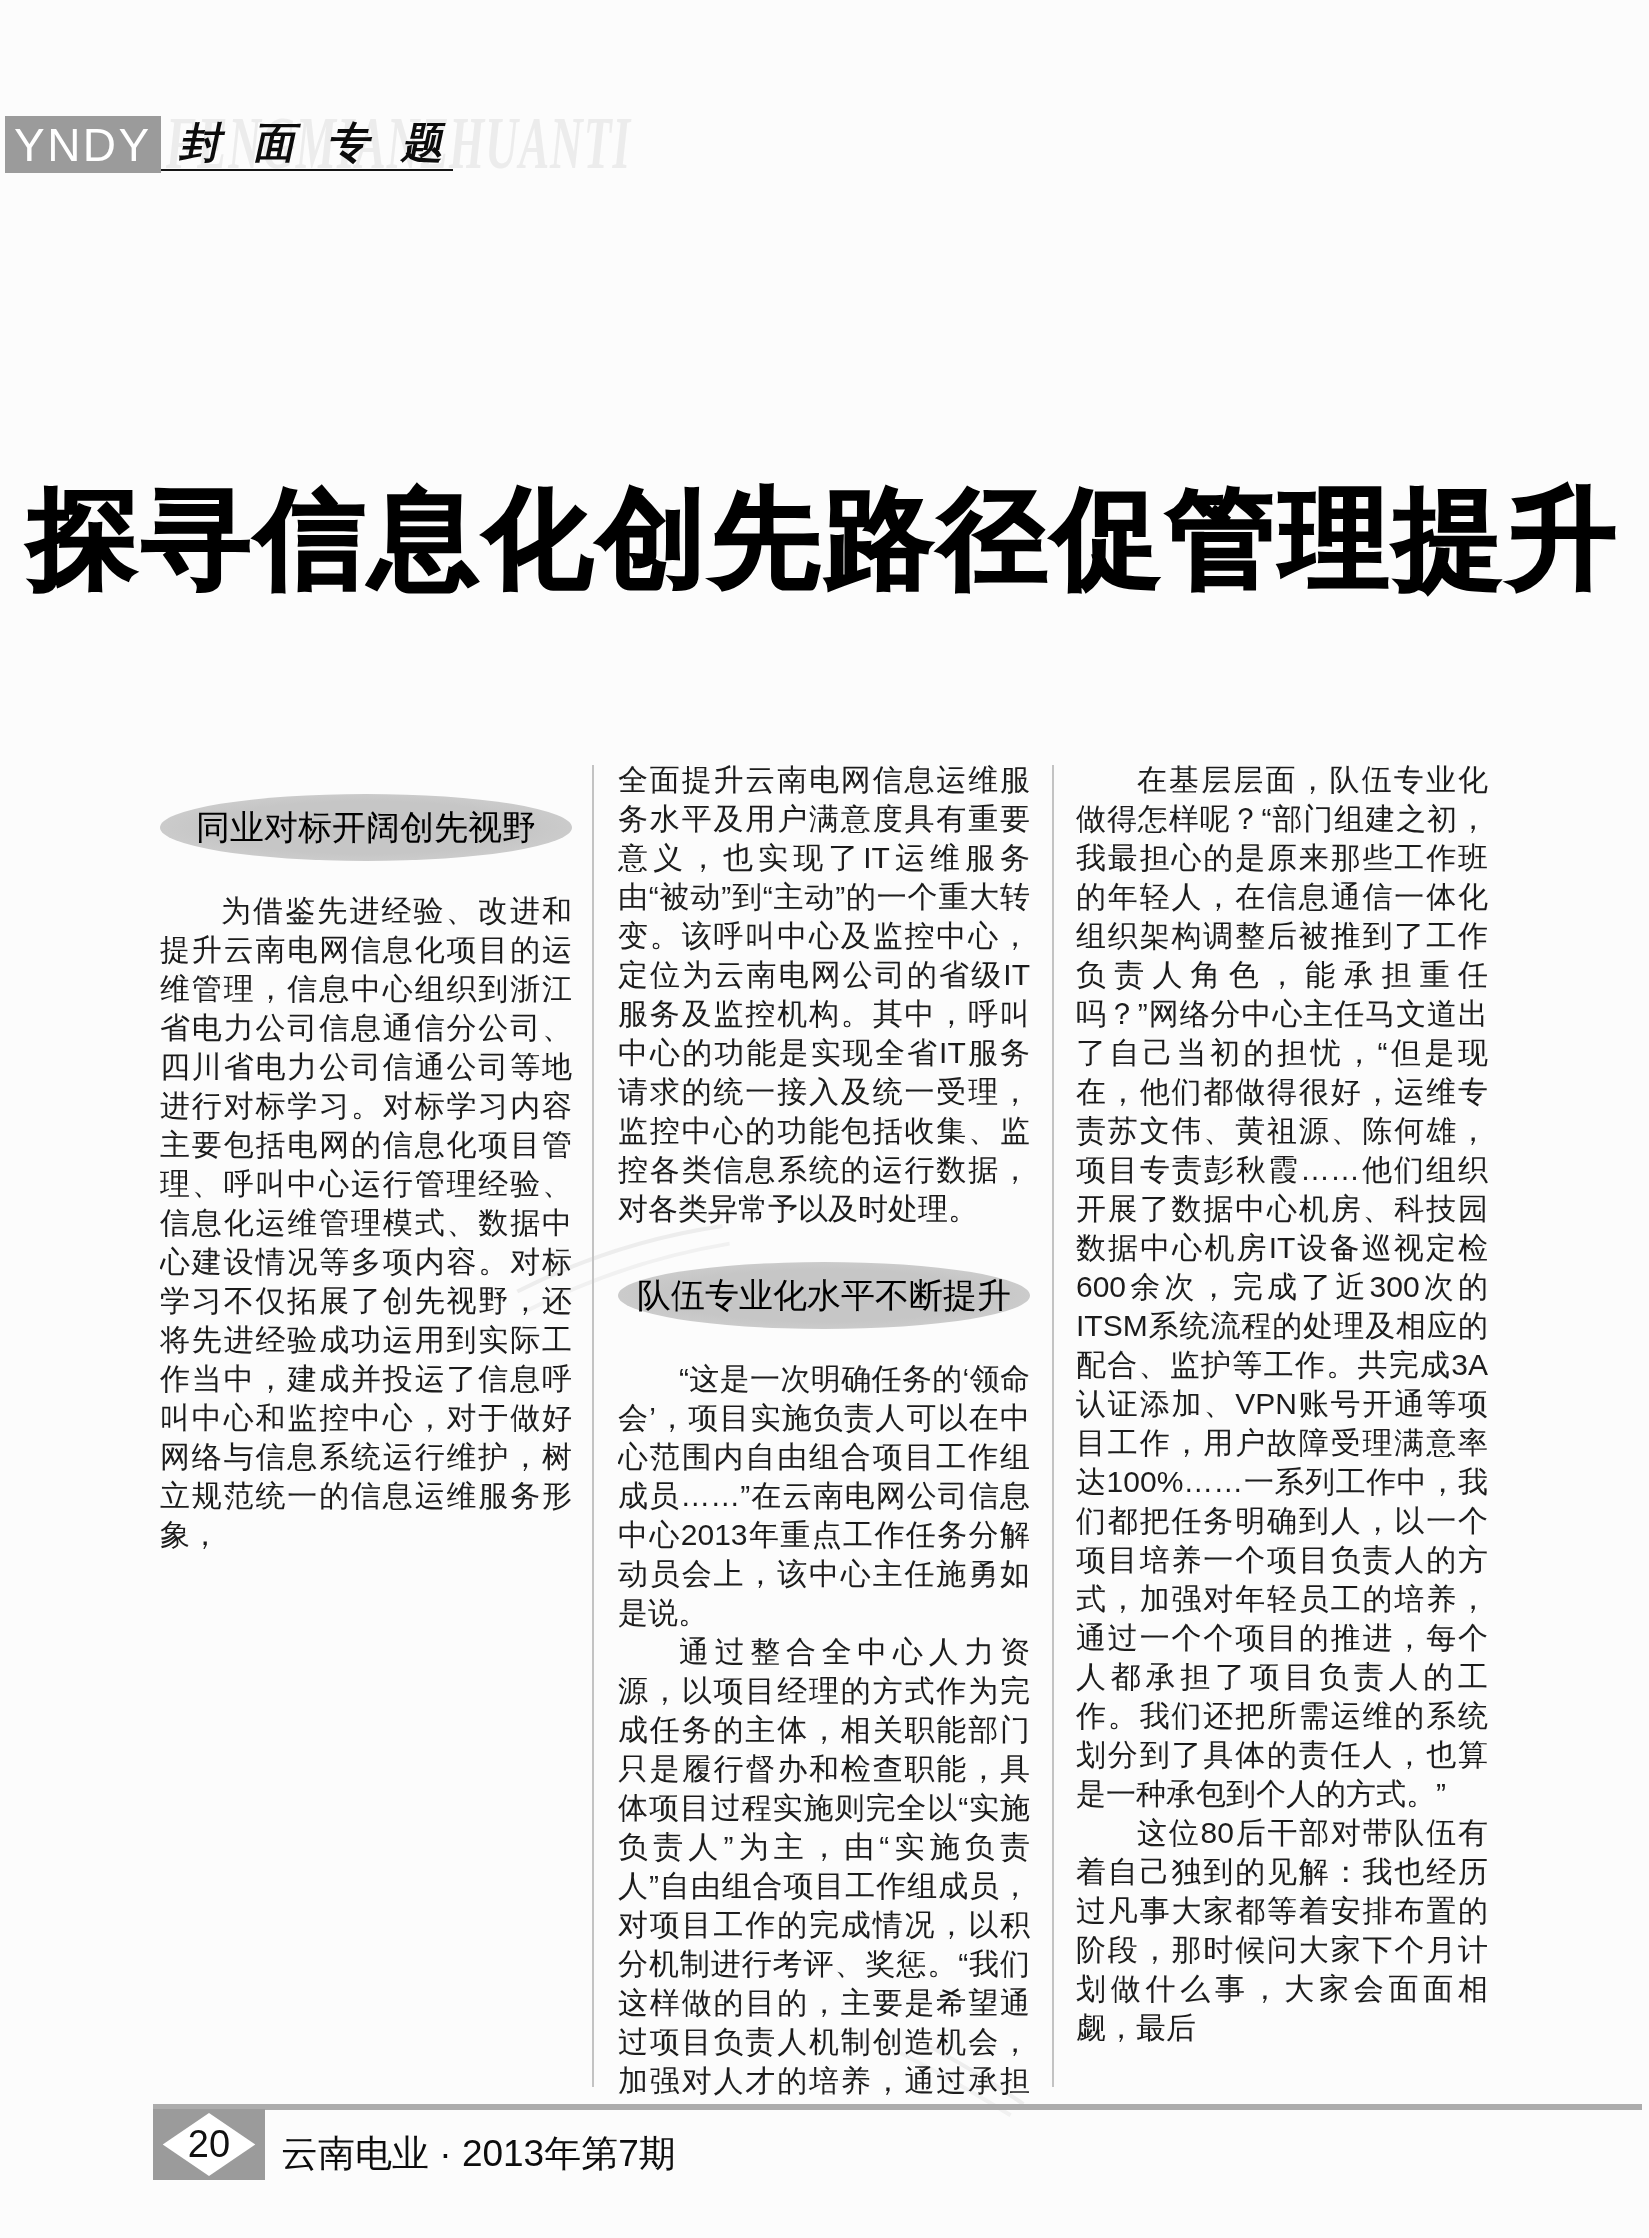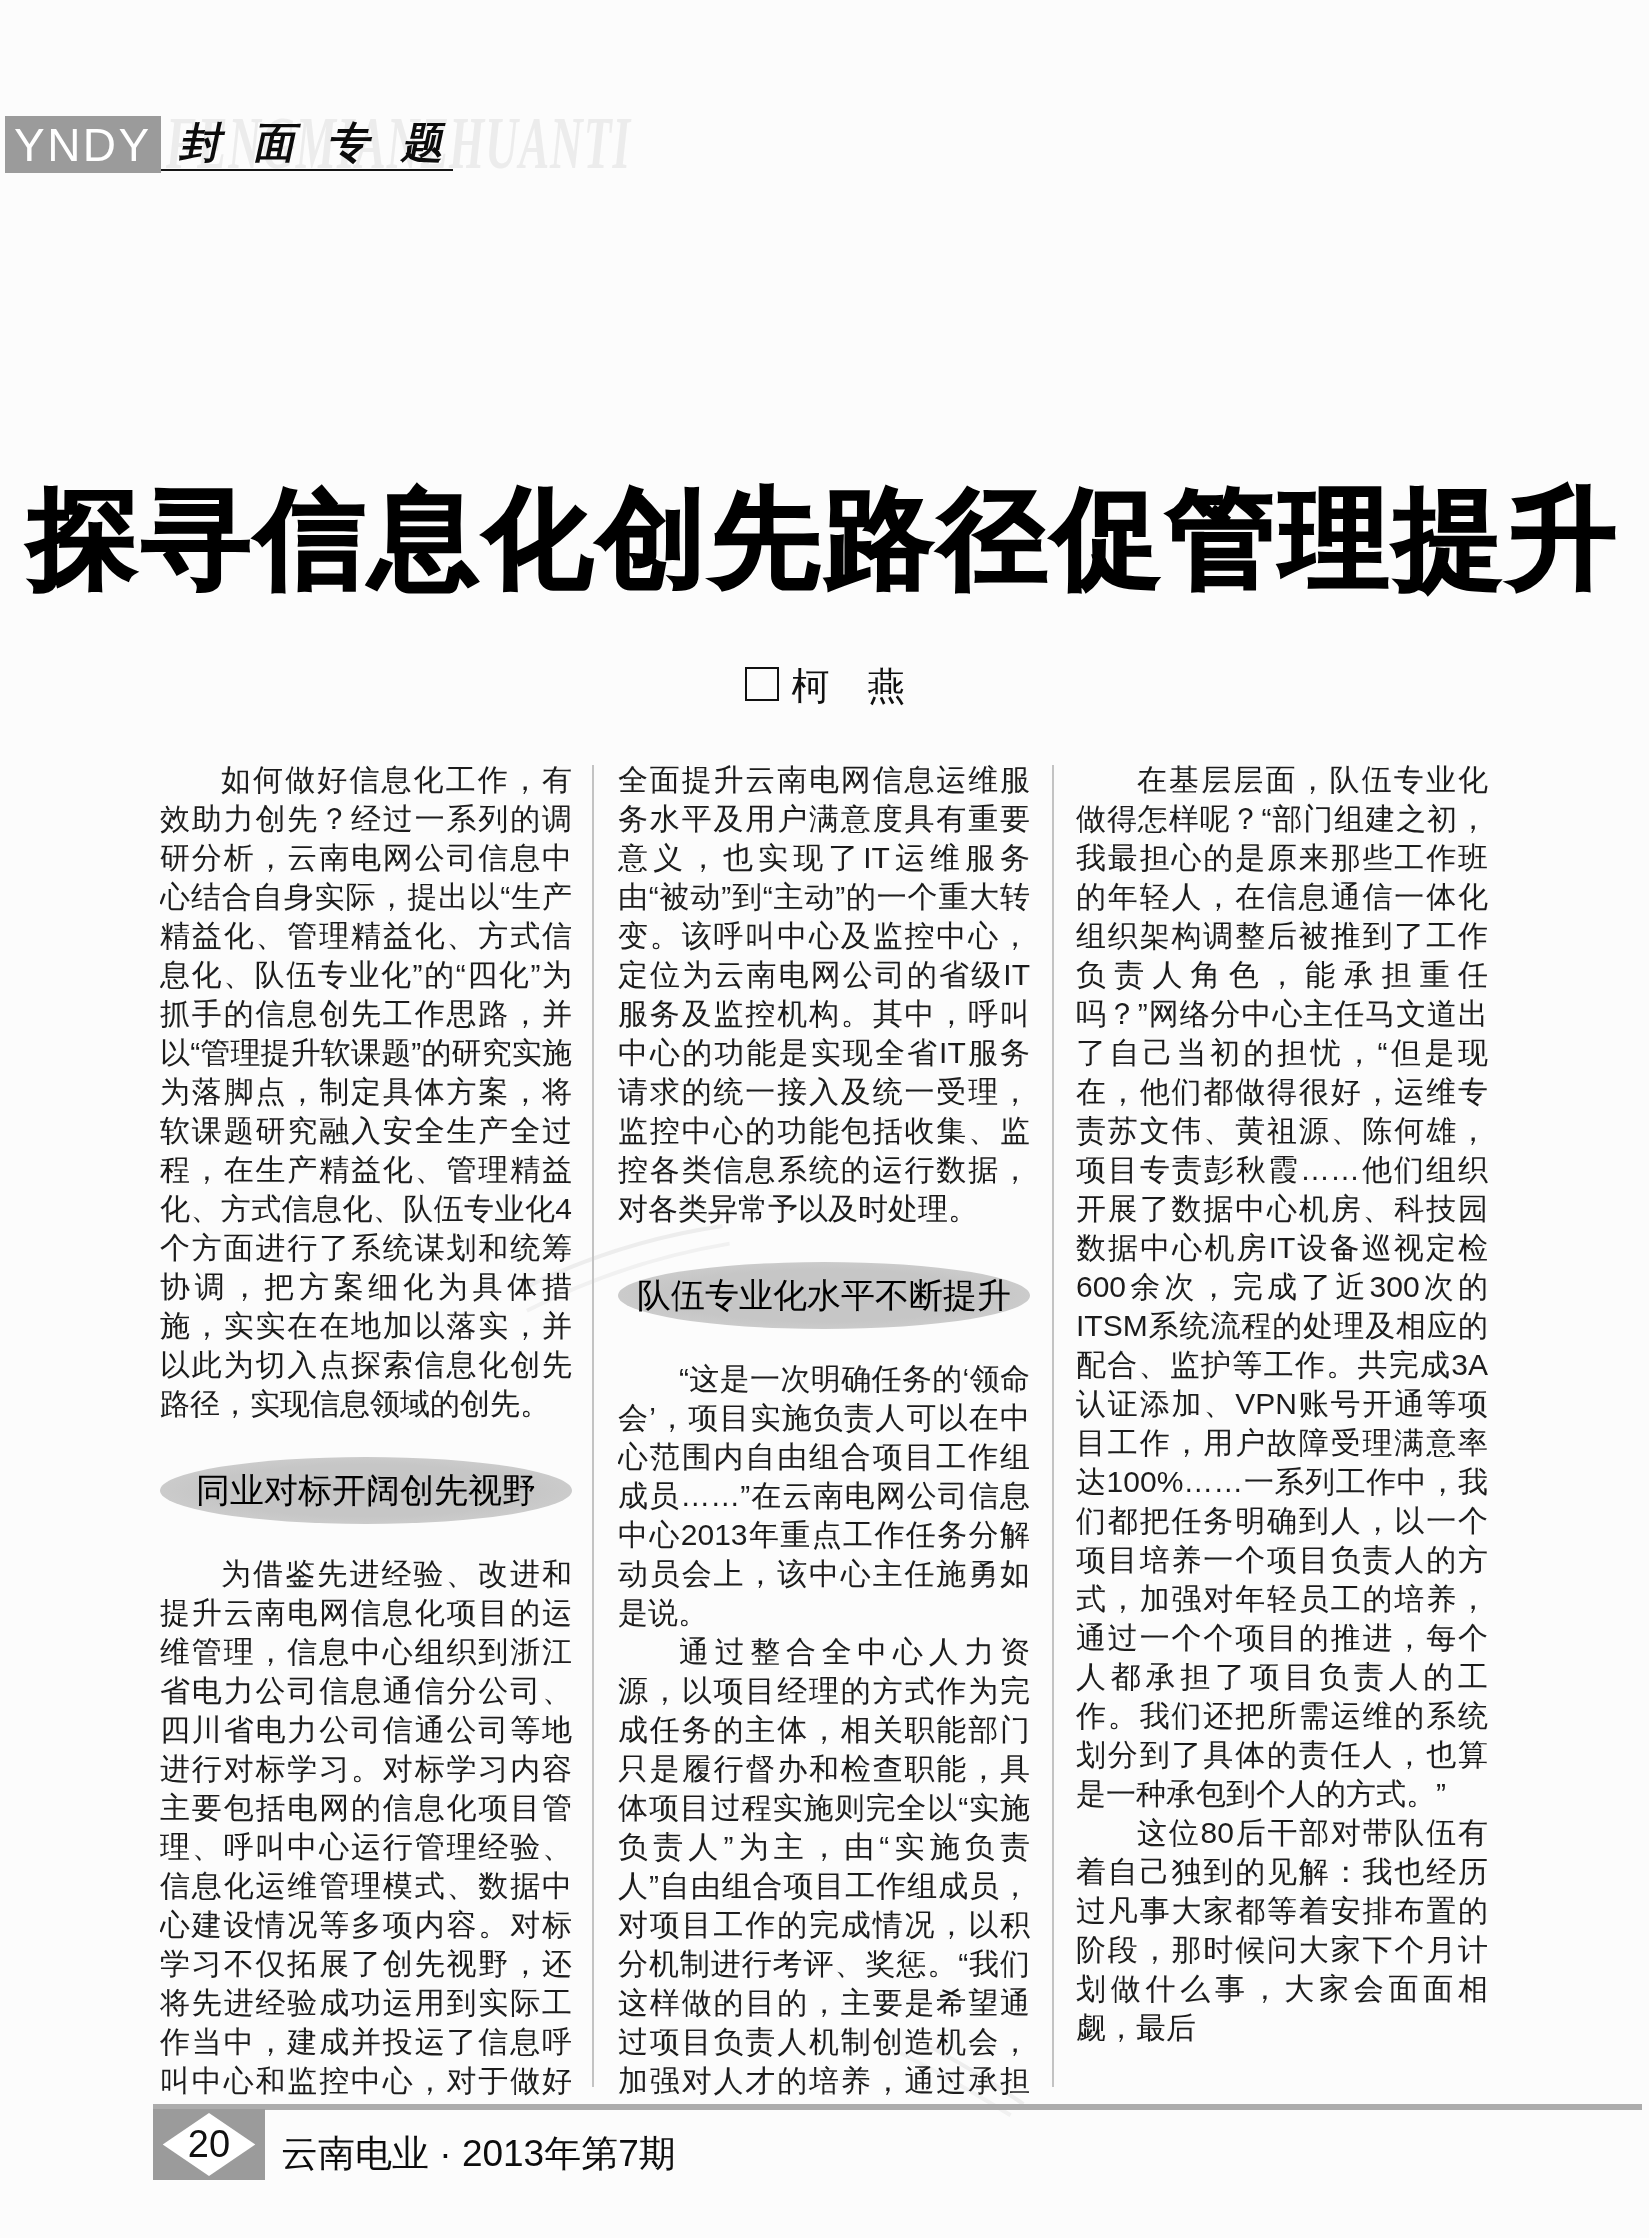--- a/index.html
+++ b/index.html
@@ -72,26 +72,22 @@
   <div class="hdr-section">封面专题</div>
 
   <svg class="deco" width="1650" height="2239" viewBox="0 0 2067 2805">
     <path d="M 648 1618 Q 770 1556 905 1536" fill="none" stroke="#ededed" stroke-width="5"></path>
     <path d="M 660 1642 Q 782 1580 914 1558" fill="none" stroke="#f1f1f1" stroke-width="5"></path>
     <path d="M 1150 2556 Q 1216 2590 1282 2636" fill="none" stroke="#ededed" stroke-width="5"></path>
     <path d="M 1128 2572 Q 1198 2608 1266 2650" fill="none" stroke="#f1f1f1" stroke-width="5"></path>
   </svg>
 
   <h1 class="title">探寻信息化创先路径促管理提升</h1>
-  <div class="byline">
-    <span class="author-box"></span><span>柯　燕</span>
-  </div>
 
   <div class="col" style="left:160px">
-      <p class="indent">如何做好信息化工作，有效助力创先？经过一系列的调研分析，云南电网公司信息中心结合自身实际，提出以“生产精益化、管理精益化、方式信息化、队伍专业化”的“四化”为抓手的信息创先工作思路，并以“管理提升软课题”的研究实施为落脚点，制定具体方案，将软课题研究融入安全生产全过程，在生产精益化、管理精益化、方式信息化、队伍专业化4个方面进行了系统谋划和统筹协调，把方案细化为具体措施，实实在在地加以落实，并以此为切入点探索信息化创先路径，实现信息领域的创先。</p>
       <div class="col-heading">
         <span>同业对标开阔创先视野</span>
       </div>
       <p class="indent">为借鉴先进经验、改进和提升云南电网信息化项目的运维管理，信息中心组织到浙江省电力公司信息通信分公司、四川省电力公司信通公司等地进行对标学习。对标学习内容主要包括电网的信息化项目管理、呼叫中心运行管理经验、信息化运维管理模式、数据中心建设情况等多项内容。对标学习不仅拓展了创先视野，还将先进经验成功运用到实际工作当中，建成并投运了信息呼叫中心和监控中心，对于做好网络与信息系统运行维护，树立规范统一的信息运维服务形象，</p>
     </div>
   <div class="divider" style="left:592px"></div>
   <div class="col" style="left:618px">
       <p class="">全面提升云南电网信息运维服务水平及用户满意度具有重要意义，也实现了IT运维服务由“被动”到“主动”的一个重大转变。该呼叫中心及监控中心，定位为云南电网公司的省级IT服务及监控机构。其中，呼叫中心的功能是实现全省IT服务请求的统一接入及统一受理，监控中心的功能包括收集、监控各类信息系统的运行数据，对各类异常予以及时处理。</p>
       <div class="col-heading">
         <span>队伍专业化水平不断提升</span>

